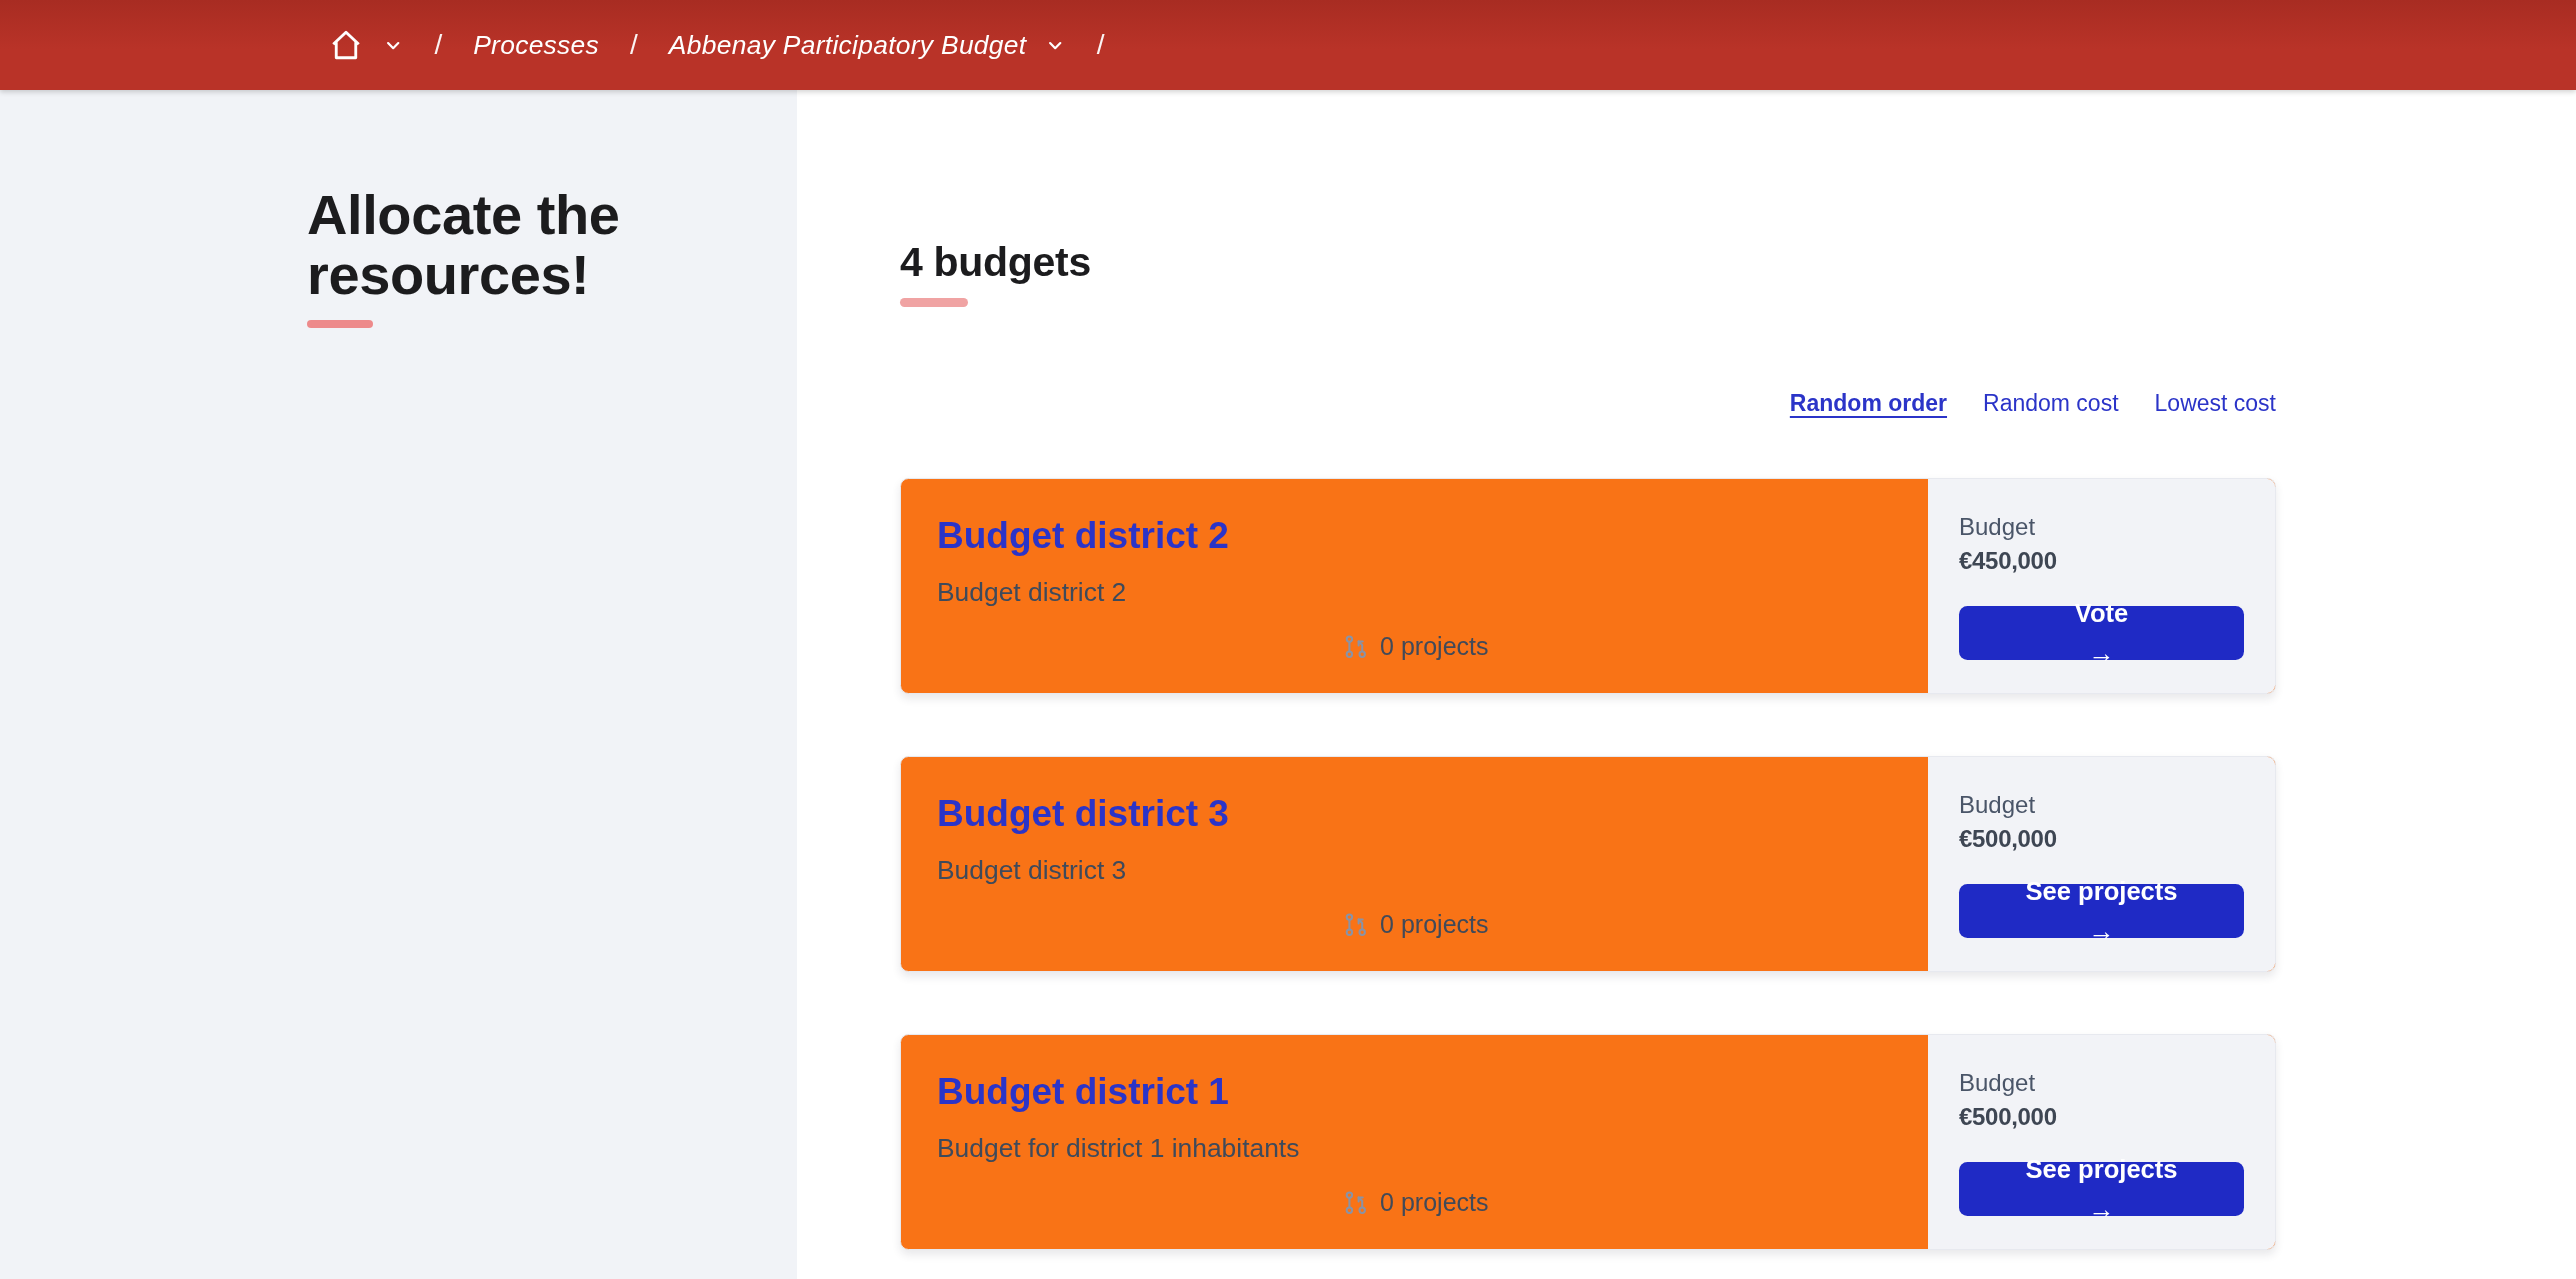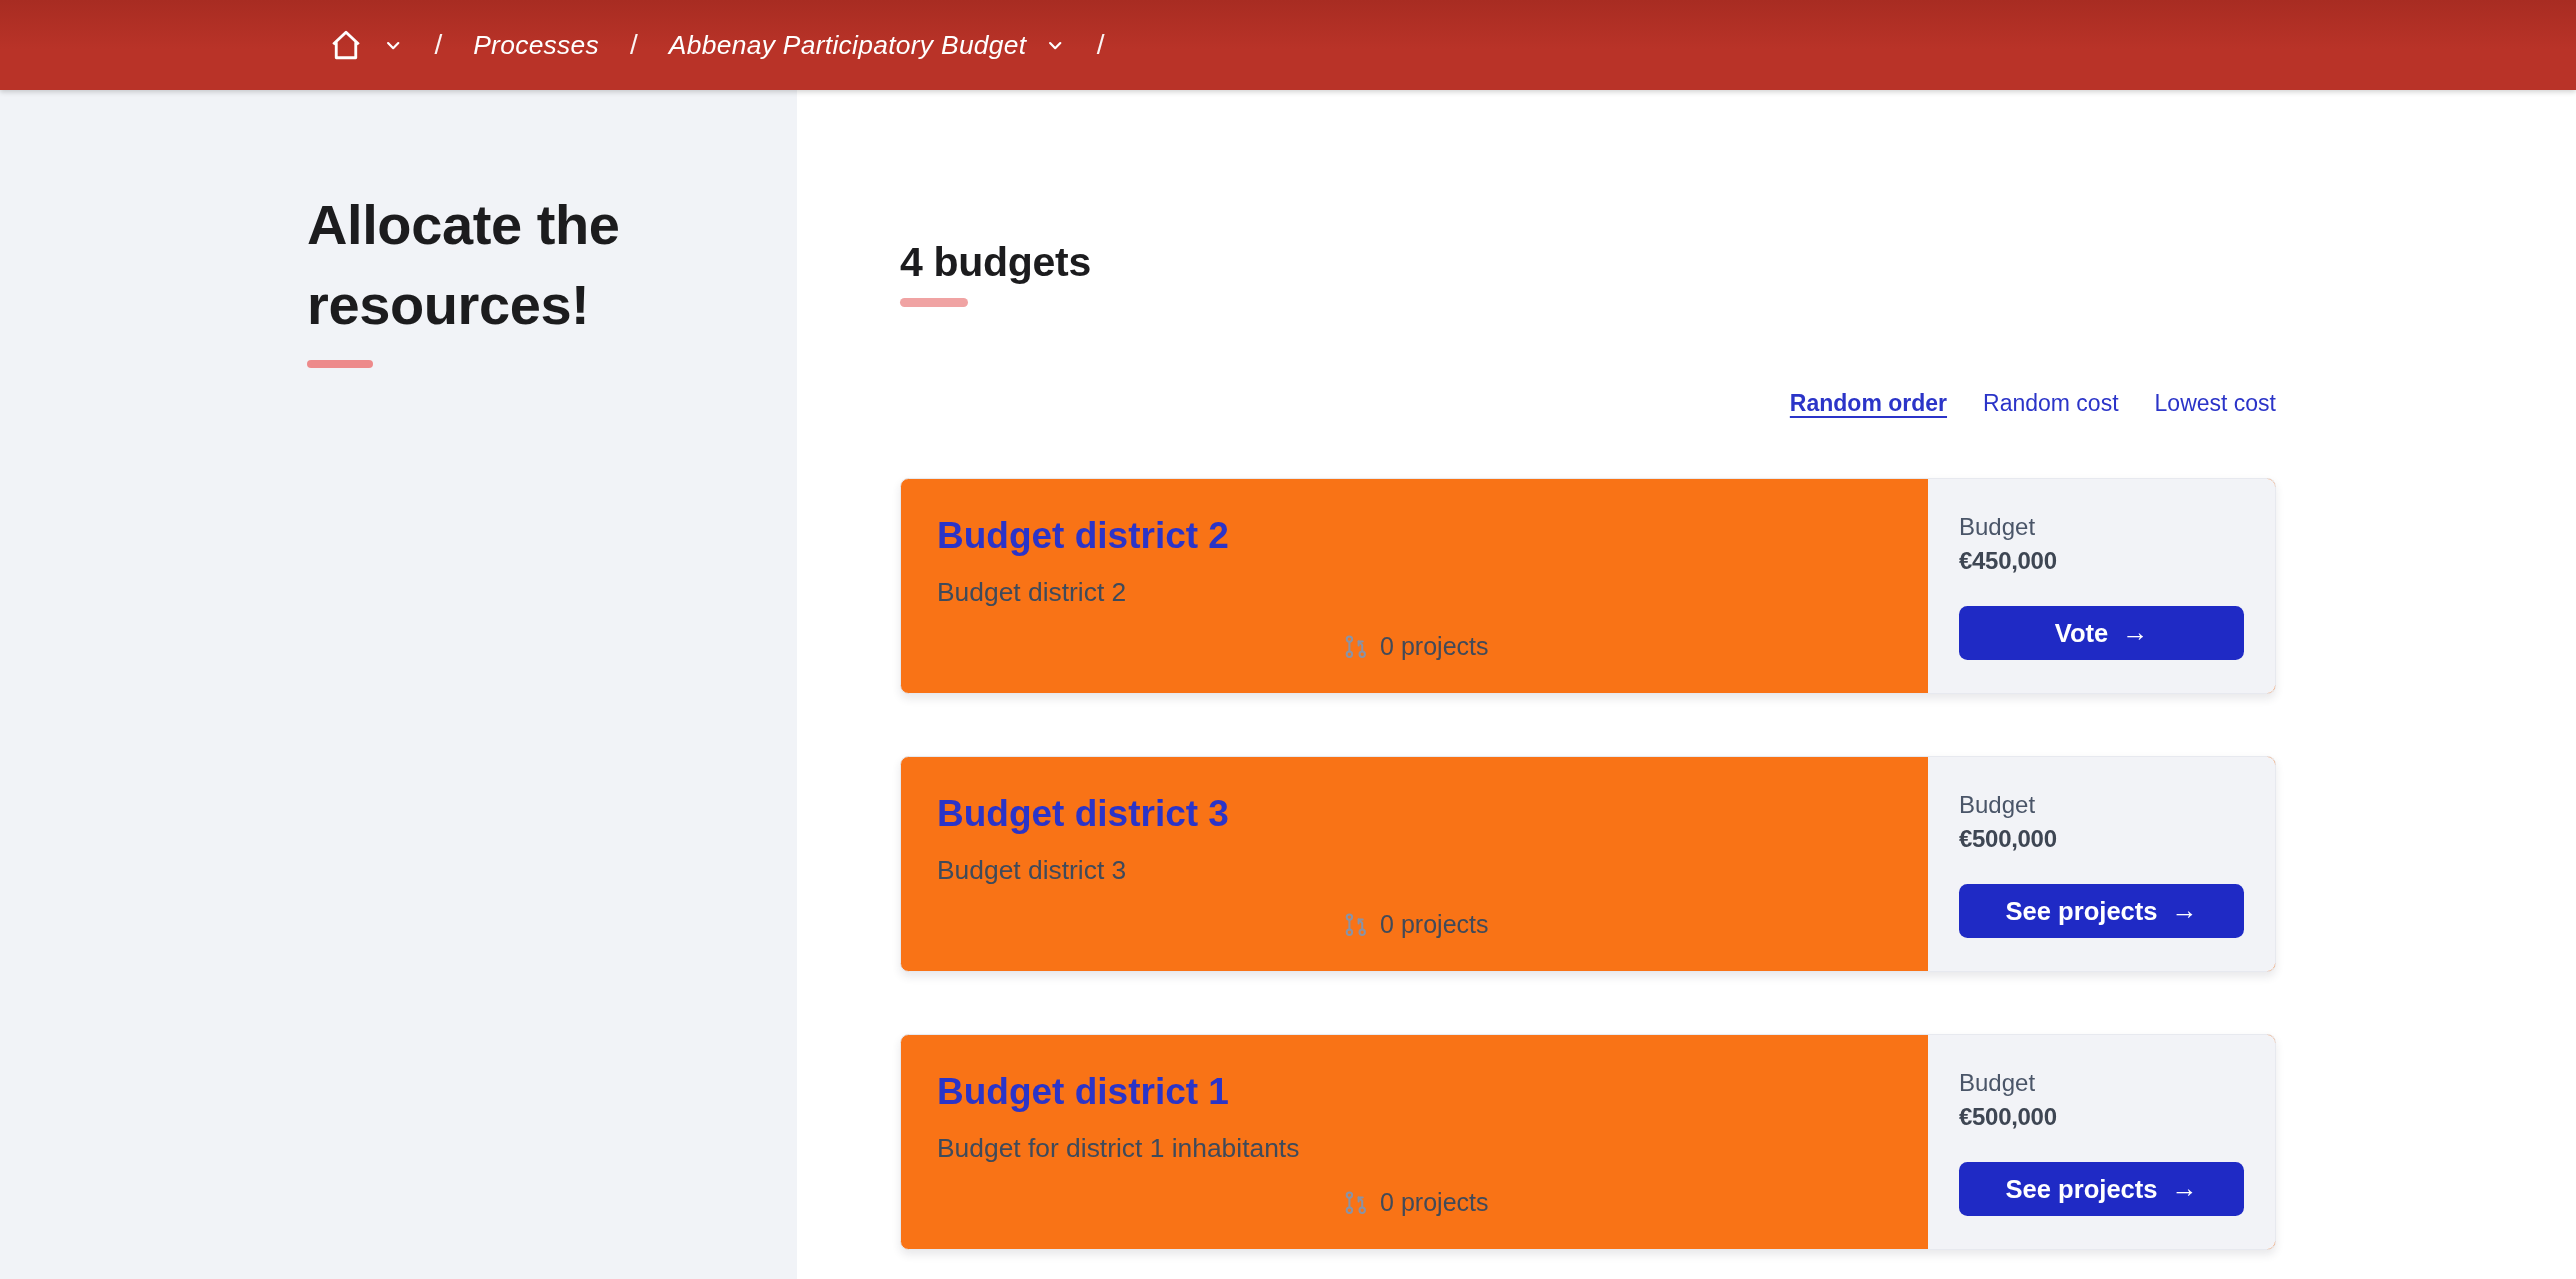--- a/index.html
+++ b/index.html
@@ -37,21 +37,21 @@
   .chev{margin-left:19px;display:inline-flex;cursor:pointer;}
 
   
   .page{display:flex;height:1189px;}
   .sidebar{
     width:797px;min-width:797px;height:100%;
     background:var(--sidebar-bg);
     padding:95px 94px 0 307px;
   }
   .sidebar h1{
-    font-size:56px;line-height:80px;font-weight:700;color:var(--ink);
+    font-size:56px;line-height:60px;font-weight:700;color:var(--ink);
     letter-spacing:-0.4px;max-width:409px;
   }
   .rule{border-radius:5.1px;}
   .rule-sidebar{width:66px;height:7.7px;background:var(--salmon-sidebar);margin-top:15.3px;}
   .rule-main{width:68px;height:8.5px;background:var(--salmon-main);margin-top:12px;}
 
   .main{
     flex:1;background:#ffffff;
     padding:149px 300px 0 103px;
   }
@@ -81,21 +81,21 @@
   .card-aside{
     width:347px;min-width:347px;background:var(--panel-bg);
     padding:34px 31px 0 31px;display:flex;flex-direction:column;
   }
   .aside-label{font-size:24px;color:#4a5568;}
   .aside-amount{margin-top:6.8px;font-size:24px;font-weight:700;color:#3e4653;letter-spacing:-0.3px;}
   .aside-btn{
     margin-top:31px;height:54px;width:285px;border:none;border-radius:8.5px;
     background:var(--button-blue);color:#ffffff;
     font-family:inherit;font-size:25.6px;font-weight:700;
-    display:flex;align-items:center;justify-content:center;gap:13.6px;cursor:pointer;
+    display:flex;align-items:center;justify-content:center;gap:13.6px;cursor:pointer;flex-direction:column;
   }
   .btn-arrow{font-size:26.4px;font-weight:400;line-height:1;transform:translateY(-0.9px);}
 </style>
 </head>
 <body>
 
 <header class="topbar">
   <nav class="crumb">
     <span class="crumb-home">
       <span style="display:inline-flex;">

